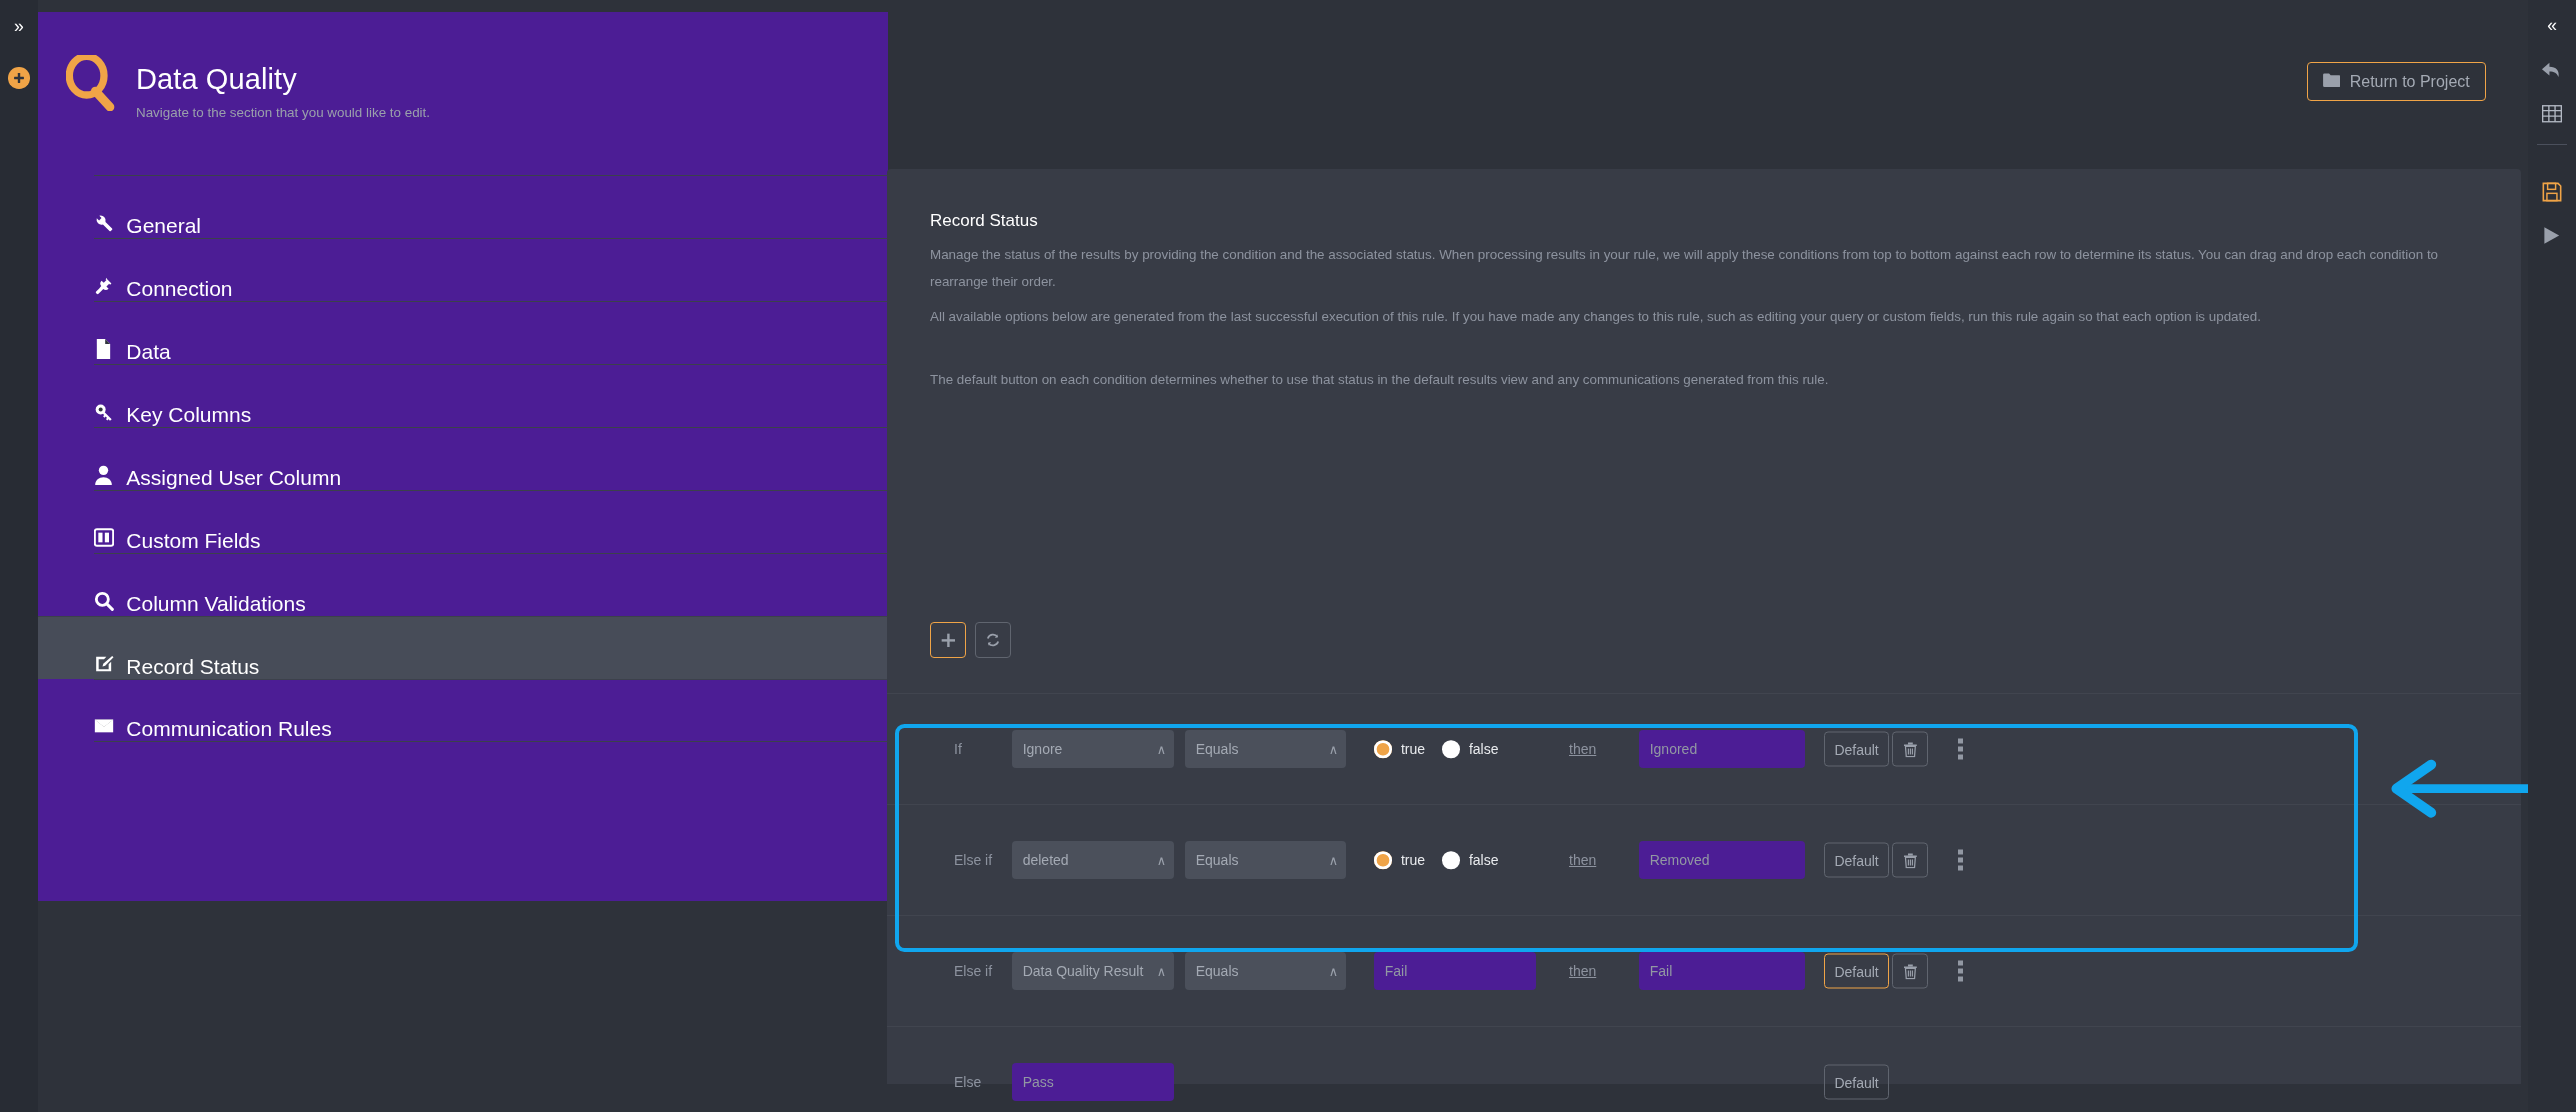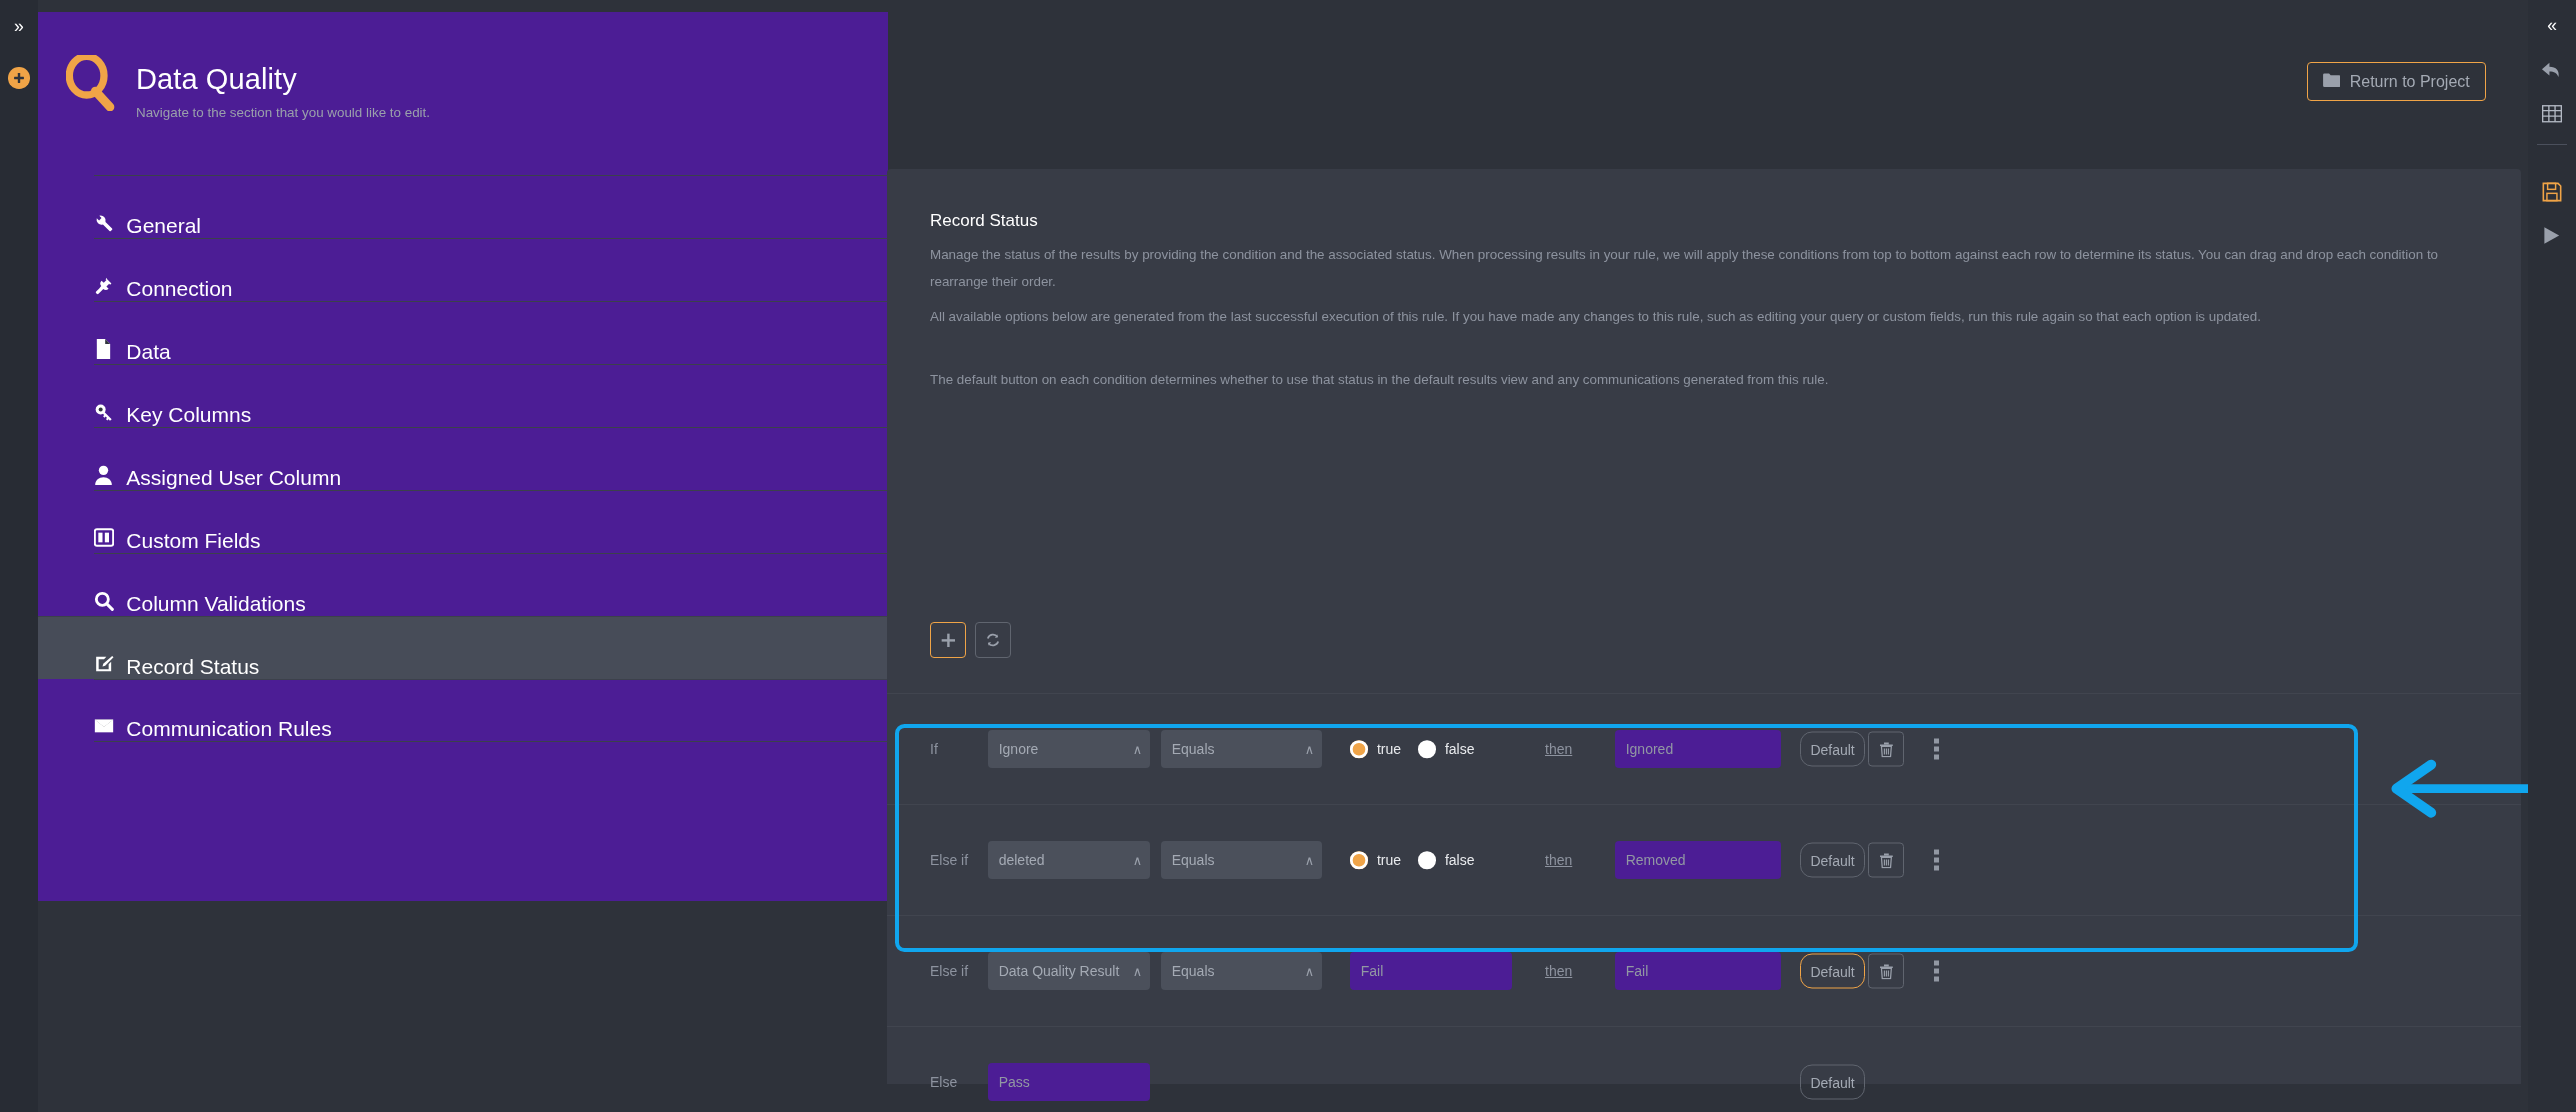--- a/index.html
+++ b/index.html
@@ -114,21 +114,21 @@
   .act-add { border: 1.3px solid #f0a447; }
   .act-refresh { border: 0.7px solid #60656f; }
 
   
   .cond-area { position: absolute; left: 0; top: 524px; width: 1634px; }
   .cond-row {
     position: relative; height: 111px;
     border-top: 0.7px solid #41454f;
   }
   .cond-row.first { border-top: 0.7px solid #41454f; }
-  .cell { position: absolute; top: 50%; transform: translateY(-50%); }
+  .cell { position: absolute; top: 50%; transform: translateY(-50%); margin-left: 24px; }
 
   .c-kw   { left: 43px;  font-size: 14px; color: #8d939f; }
   .c-sel1 { left: 101px; width: 162px; }
   .c-sel2 { left: 274px; width: 161px; }
   .c-bool { left: 463px; }
   .c-then { left: 658px; font-size: 14px; color: #8d939f; text-decoration: underline; }
   .c-val  { left: 728px; width: 166px; }
   .c-def  { left: 913px; }
   .c-del  { left: 981px; }
   .c-drag { left: 1038px; }
@@ -154,21 +154,21 @@
   .bool { display: flex; align-items: center; gap: 9.4px; cursor: pointer; }
   .radio { width: 17.5px; height: 17.5px; border-radius: 50%; }
   .radio.on {
     background: #f0a447;
     box-shadow: inset 0 0 0 2.7px #ffffff, inset 0 0 0 0 #f0a447;
   }
   .radio.off { background: #ffffff; }
   .bool-lbl { font-size: 14px; color: #e9ebee; }
 
   .btn-default {
-    height: 35px; min-width: 64px; border-radius: 12px;
+    height: 35px; min-width: 64px; border-radius: 4px;
     border: 0.7px solid #60656f; background: transparent;
     display: flex; align-items: center; justify-content: center;
     font-size: 14px; color: #a4aab4; cursor: pointer; padding: 0 9.4px;
   }
   .btn-default.hl { border: 1.3px solid #f0a447; }
   .btn-trash {
     width: 36px; height: 35px; border-radius: 4px;
     border: 0.7px solid #60656f; background: transparent;
     display: flex; align-items: center; justify-content: center;
     cursor: pointer;

